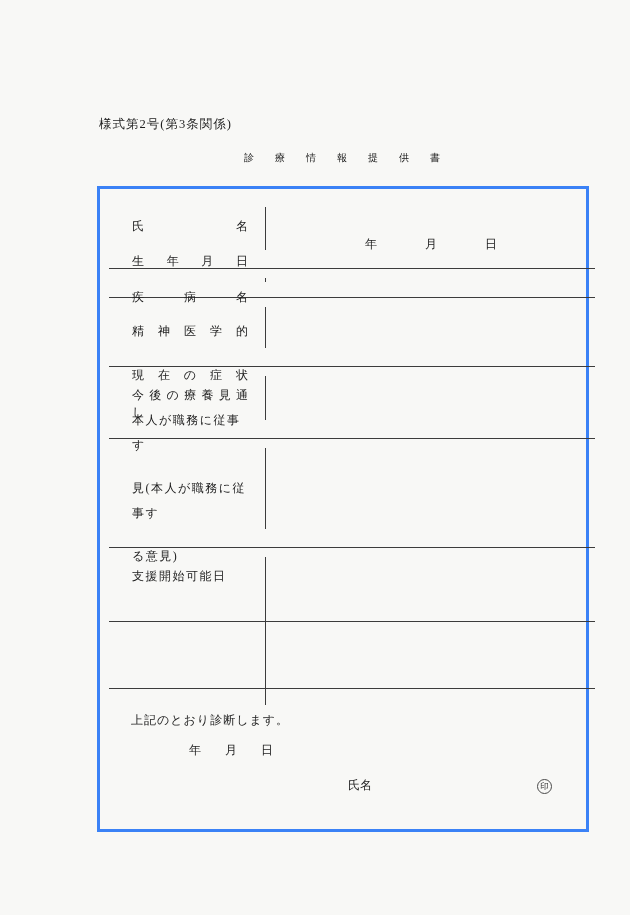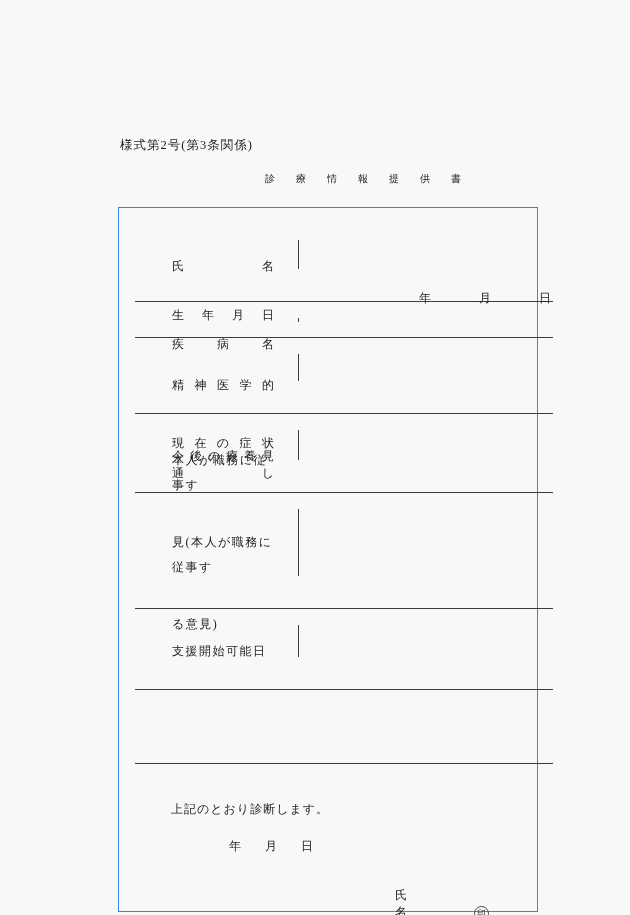--- a/index.html
+++ b/index.html
@@ -1,37 +1,37 @@
 <!DOCTYPE html>
 <html><head>
 <meta charset="utf-8">
 <style>
-  * { margin:16px; padding:0; box-sizing:border-box; }
+  * { margin:9px; padding:0; box-sizing:border-box; }
   html,body { width:630px; height:915px; }
   body {
     background:#f8f8f6;
     color:#1d1d1d;
     font-family:"Liberation Serif","DejaVu Serif",serif;
     font-size:12px;
     position:relative;
     overflow:hidden;
   }
   .form-number {
     position:absolute; left:72px; top:89px;
     font-size:12.5px; letter-spacing:1px;
   }
   .doc-title {
     position:absolute; top:124px; left:0; width:100%;
     text-align:center; font-size:10px;
     letter-spacing:21px; text-indent:21px;
     font-weight:400;
   }
   .form-table {
-    position:absolute; left:70px; top:159px; width:420px;
-    border:1px solid #3b82f6;
+    position:absolute; left:70px; top:159px; width:492px;
+    border:3px solid #3b82f6;
   }
   .row { display:flex; width:100%; }
   .row + .row { border-top:1px solid #3c3c3c; }
   .label-cell {
     width:148px; flex:0 0 148px;
     border-right:1px solid #3c3c3c;
     padding:2px 8px 2px 5px;
     display:flex; flex-direction:column; justify-content:flex-start;
   }
   .value-cell {
@@ -42,21 +42,21 @@
   .jline { text-align:justify; text-align-last:justify; }
   .r1 { height:61px; }
   .r1 .label-cell { justify-content:space-around; }
   .r1 .value-cell { justify-content:space-around; }
   .r2 { height:20px; }
   .r3 { height:60px; }
   .r3 .jline { line-height:26px; }
   .r4 { height:63px; }
   .r5 { height:100px;gap:27px; }
   .r5 .label-cell { justify-content:center; letter-spacing:1.5px; line-height:25px; }
-  .r6 { height:65px; }
+  .r6 { height:65px;flex-direction:column; }
   .r6 .label-cell { letter-spacing:1.5px; }
   .r7 { height:58px; }
   .r7 .label-cell { letter-spacing:1.5px; line-height:24px; }
   .r8 { height:132px; }
   .footer-cell {
     width:100%;
     padding:5px 4px 9px 4px;
     display:flex; flex-direction:column;
   }
   .date-template { white-space:pre; }

